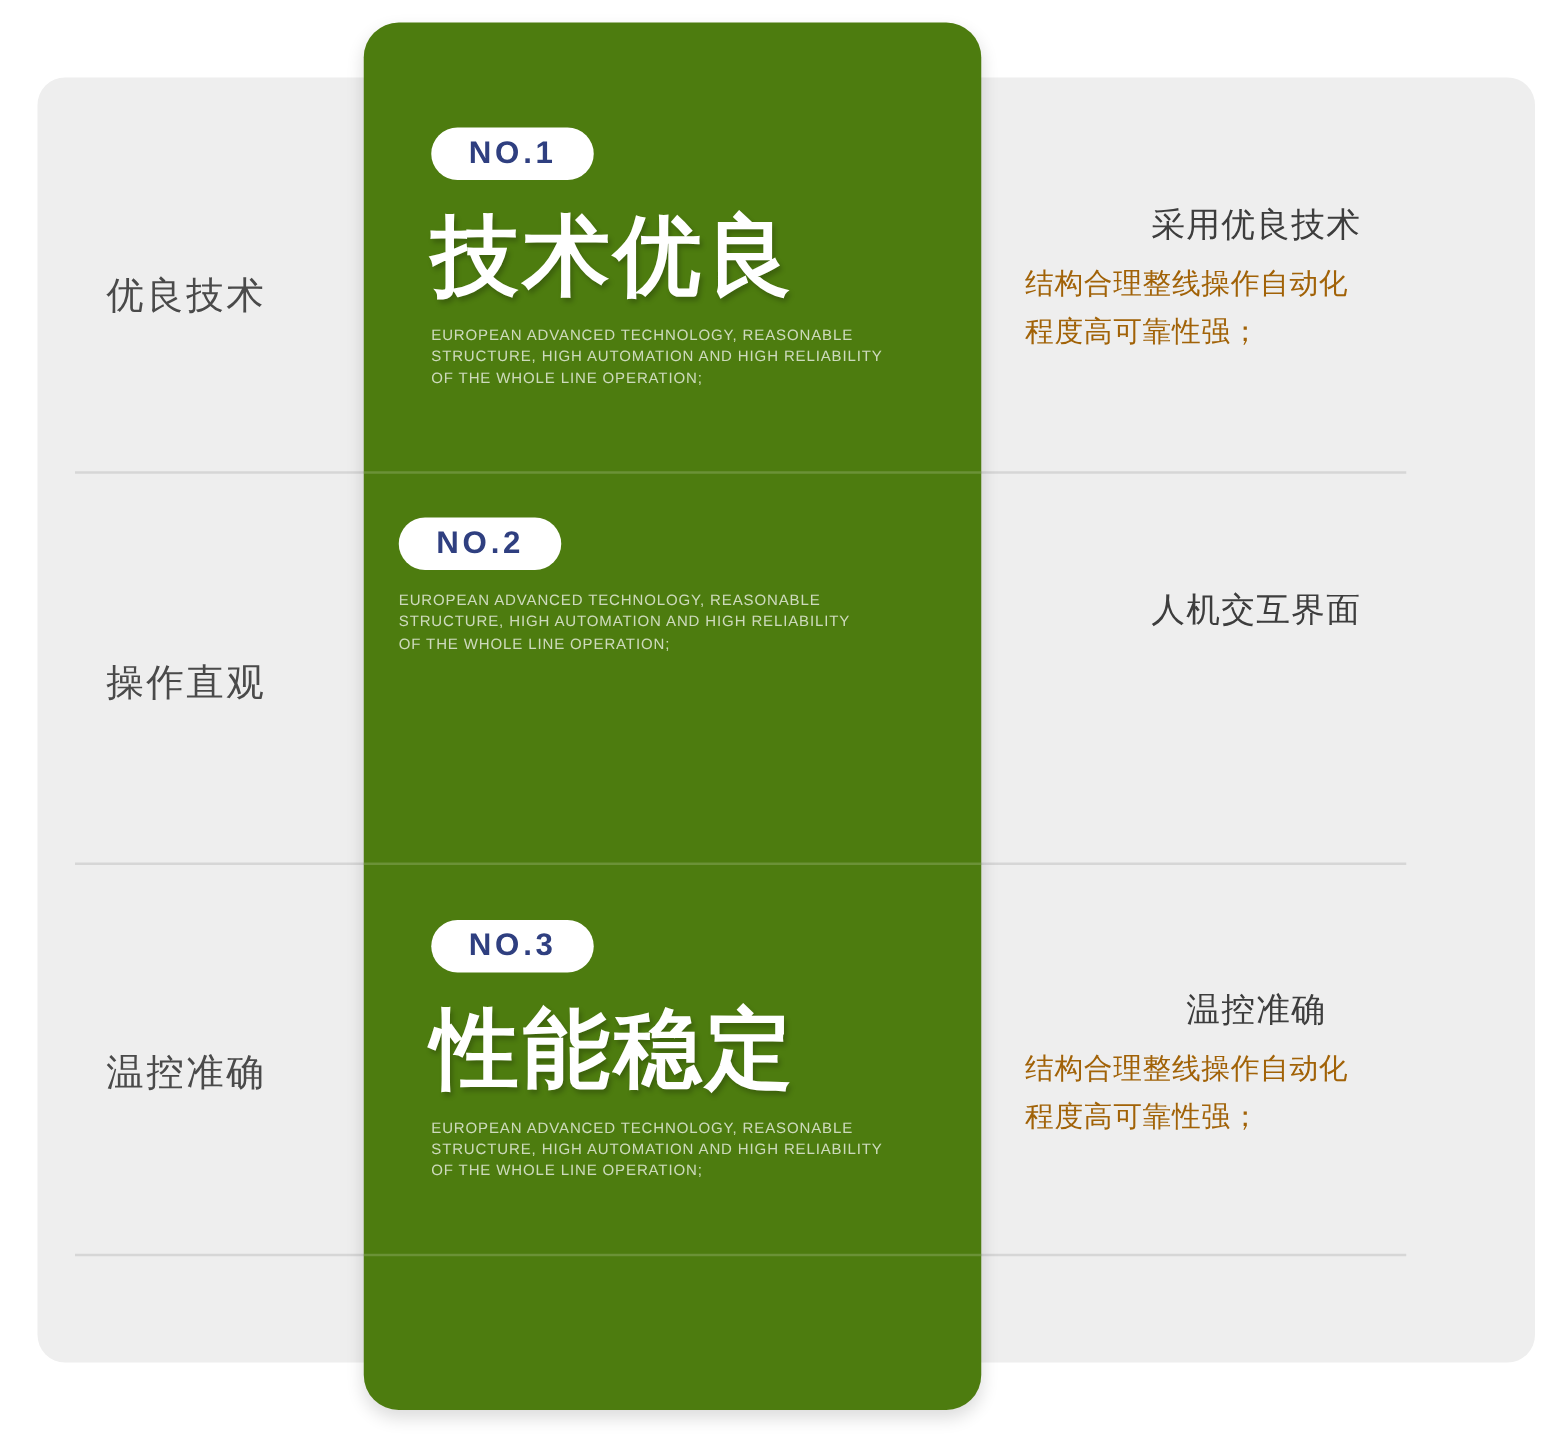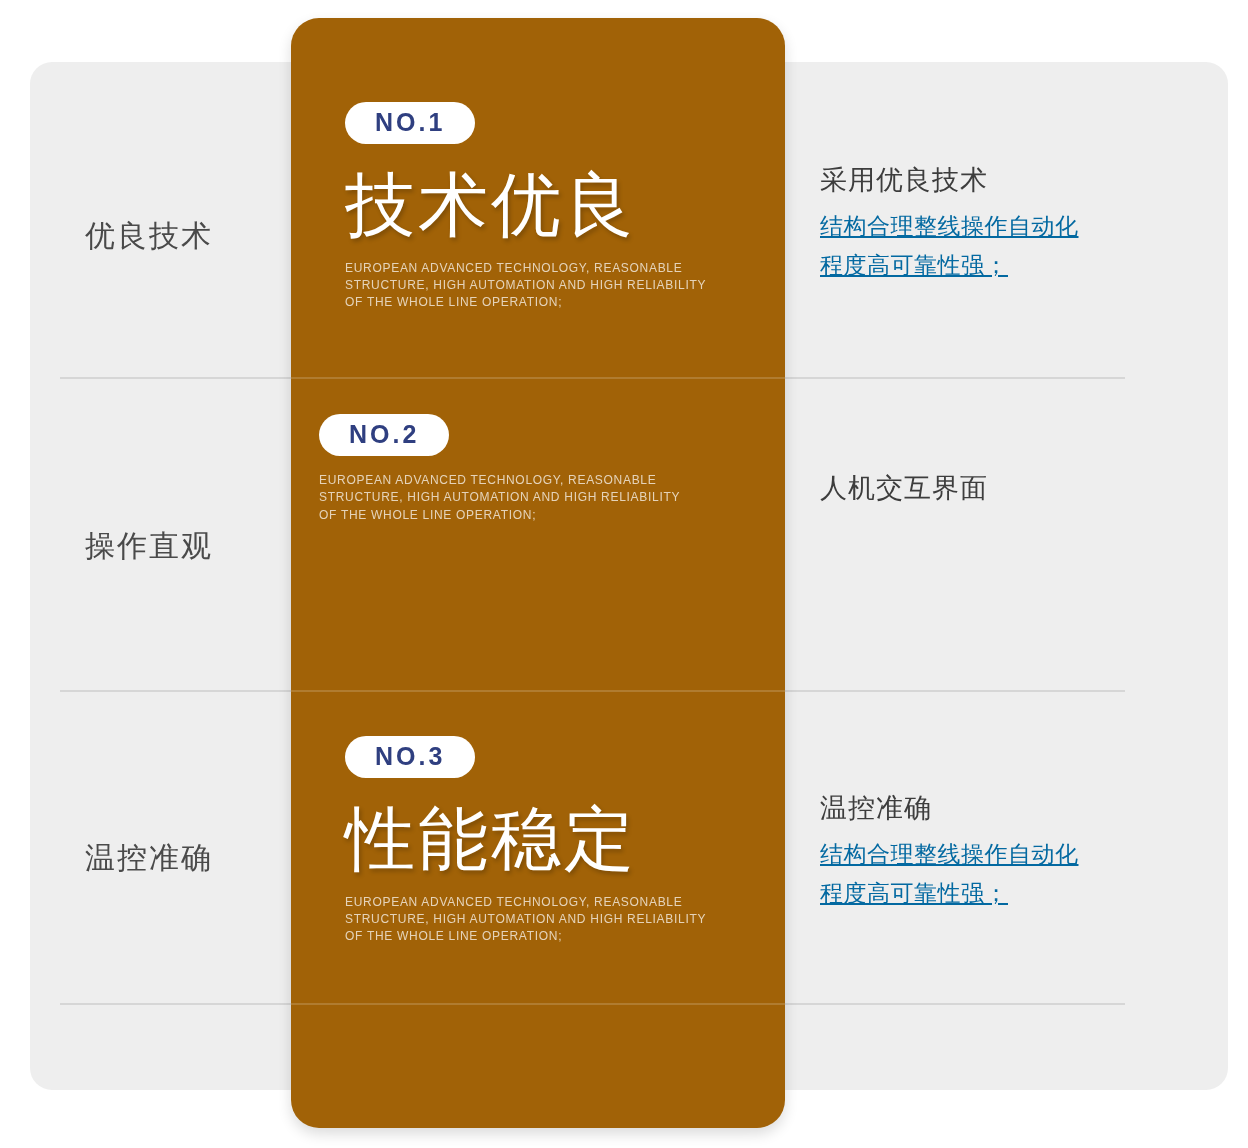--- a/index.html
+++ b/index.html
@@ -67,38 +67,38 @@
   .right-block.r2 { top: 468px; }
   .right-block.r3 { top: 788px; }
 
   .right-title {
     font-size: 27px;
     color: #3d3d3d;
     line-height: 1.5;
     letter-spacing: 1px;
     margin-bottom: 6px;
     white-space: nowrap;
+    text-align: center;
   }
   .right-line {
     font-size: 23px;
-    color: #0369a1;
+    color: #a16207;
     line-height: 1.72;
     letter-spacing: 0.5px;
     white-space: nowrap;
-    text-decoration: underline;
   }
 
   
   .blue-card {
     position: absolute;
     left: 291px;
     top: 18px;
     width: 494px;
     height: 1110px;
-    background: #a16207;
+    background: #4d7c0f;
     border-radius: 28px;
     box-shadow: 0 6px 14px rgba(0,0,0,0.14);
     overflow: hidden;
   }
 
   
   .inner-rule {
     position: absolute;
     left: 0;
     width: 494px;
@@ -130,21 +130,21 @@
     font-weight: bold;
     letter-spacing: 3px;
     line-height: 1;
     font-family: "Liberation Sans", "DejaVu Sans", sans-serif;
   }
 
   
   .card-headline {
     margin-top: 24px;
     font-size: 70px;
-    font-weight: normal;
+    font-weight: bold;
     color: #ffffff;
     letter-spacing: 3px;
     line-height: 1.08;
     white-space: nowrap;
     text-shadow: 2px 3px 4px rgba(0,0,0,0.22);
     font-family: "Liberation Sans", "DejaVu Sans", sans-serif;
   }
 
   
   .card-caption {

